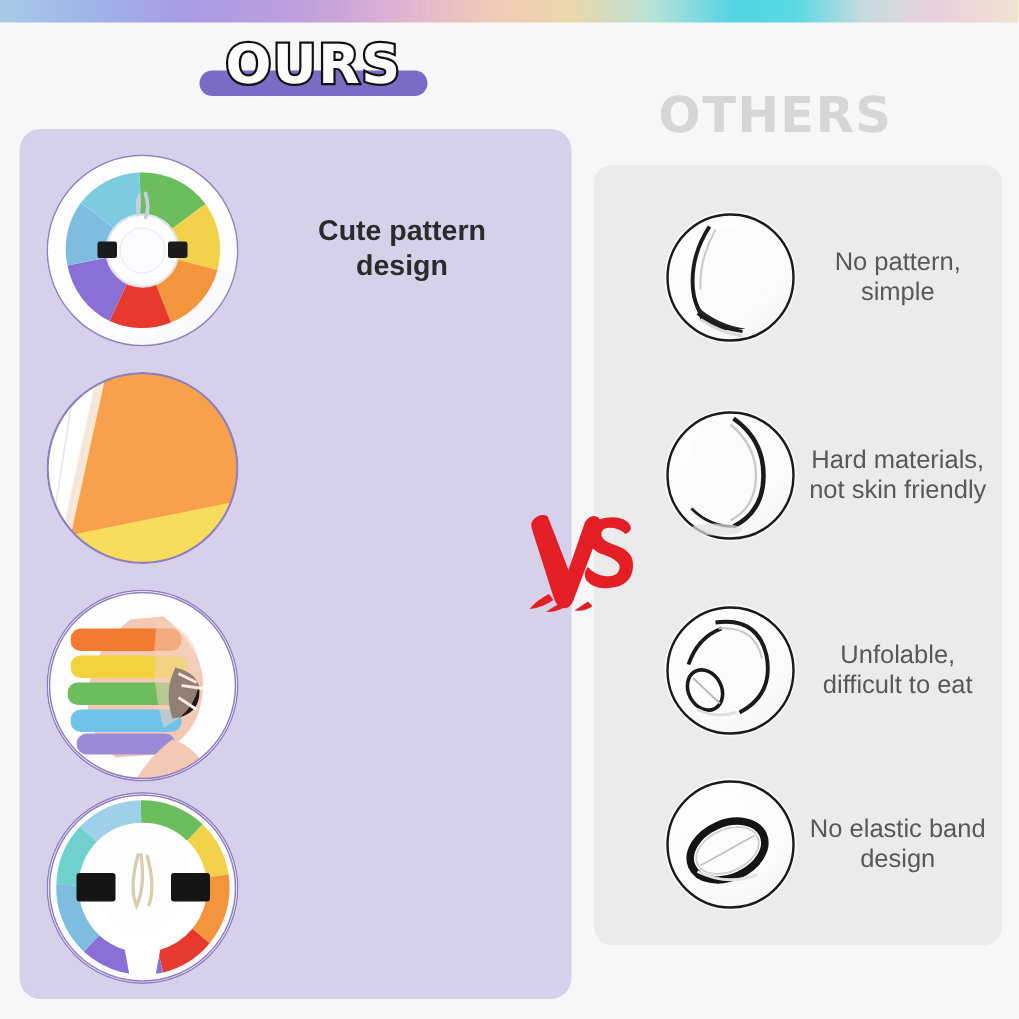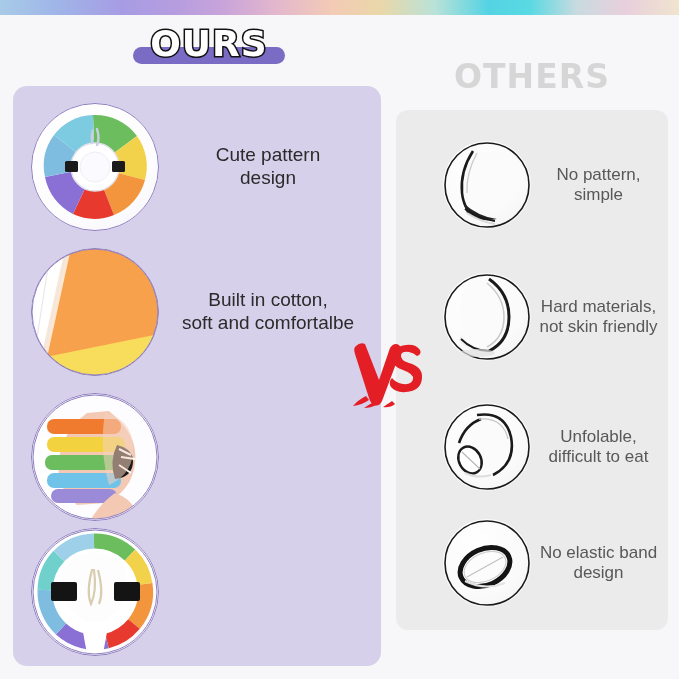--- a/index.html
+++ b/index.html
@@ -46,21 +46,21 @@
     font-weight: 800;
     letter-spacing: 1px;
     color: #ffffff;
     -webkit-text-stroke: 3px #111111;
     paint-order: stroke fill;
     line-height: 40px;
     font-family: "DejaVu Sans", sans-serif;
   }
 
   #others-header {
-    position: absolute; left: 437px; top: 57px;
+    position: absolute; left: 422px; top: 57px;
     width: 190px;
     text-align: center;
     font-size: 33px;
     font-weight: 800;
     letter-spacing: 1px;
     color: #d6d6d6;
     font-family: "DejaVu Sans", sans-serif;
   }
 
   
@@ -76,21 +76,21 @@
     background: #ebebeb;
     border-radius: 12px;
   }
 
   
   .row {
     position: absolute;
     display: flex;
     align-items: center;
   }
-  .row-l { left: 13px; width: 368px; height: 145px; }
+  .row-l { left: 13px; width: 368px; height: 145px; font-weight: bold; }
   .row-r { left: 396px; width: 272px; height: 130px; padding-left: 31px; }
 
   .thumb-l {
     position: relative;
     width: 128px; height: 128px;
     margin-left: 18px;
     border-radius: 50%;
     flex: 0 0 auto;
     overflow: hidden;
   }
@@ -192,21 +192,20 @@
           <path d="M22,0 L128,0 L128,86 L8,128 L0,112 Z" fill="#f7a14d"></path>
           <path d="M0,112 L128,86 L128,128 L0,128 Z" fill="#f8dd5c"></path>
           <path d="M0,0 L34,0 L6,128 L0,128 Z" fill="#fdfdfd"></path>
           <path d="M8,0 L40,0 L12,128 L2,128 Z" fill="#ffffff" opacity="0.75"></path>
           <path d="M20,0 L36,0 L8,128 L0,128 Z" fill="none" stroke="#e8e8ea" stroke-width="1.2"></path>
           <path d="M30,-4 L120,100" stroke="#ffffff" stroke-width="0"></path>
         </g>
         <circle cx="64" cy="64" r="63" fill="none" stroke="#8f7fbe" stroke-width="1"></circle>
       </svg>
     </div>
-    <div class="caption-l">Built in cotton,<br>soft and comfortalbe</div>
   </div>
 
   <div class="row row-l" style="top:384px">
     <div class="thumb-l">
       <div class="collar-disc"></div>
       <svg class="collar" viewBox="0 0 128 128">
         <defs>
             <clipPath id="c3">
               <circle cx="64" cy="64" r="62"></circle>
             </clipPath>

